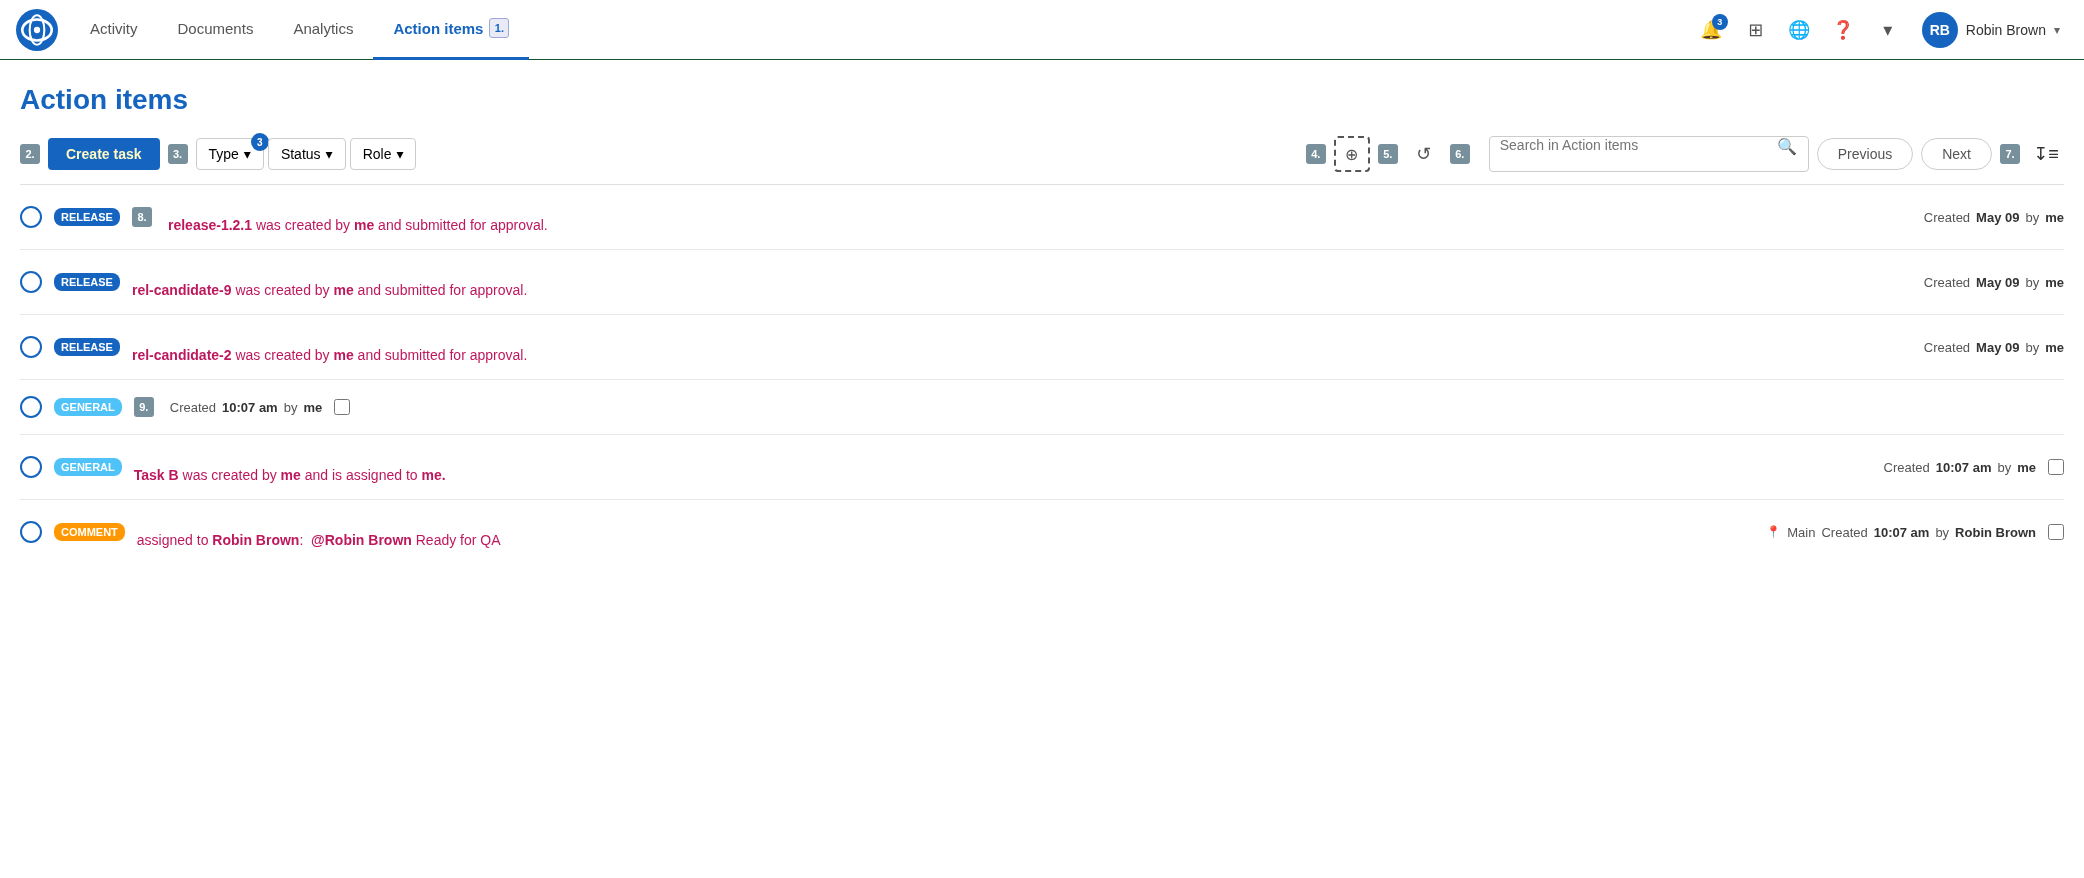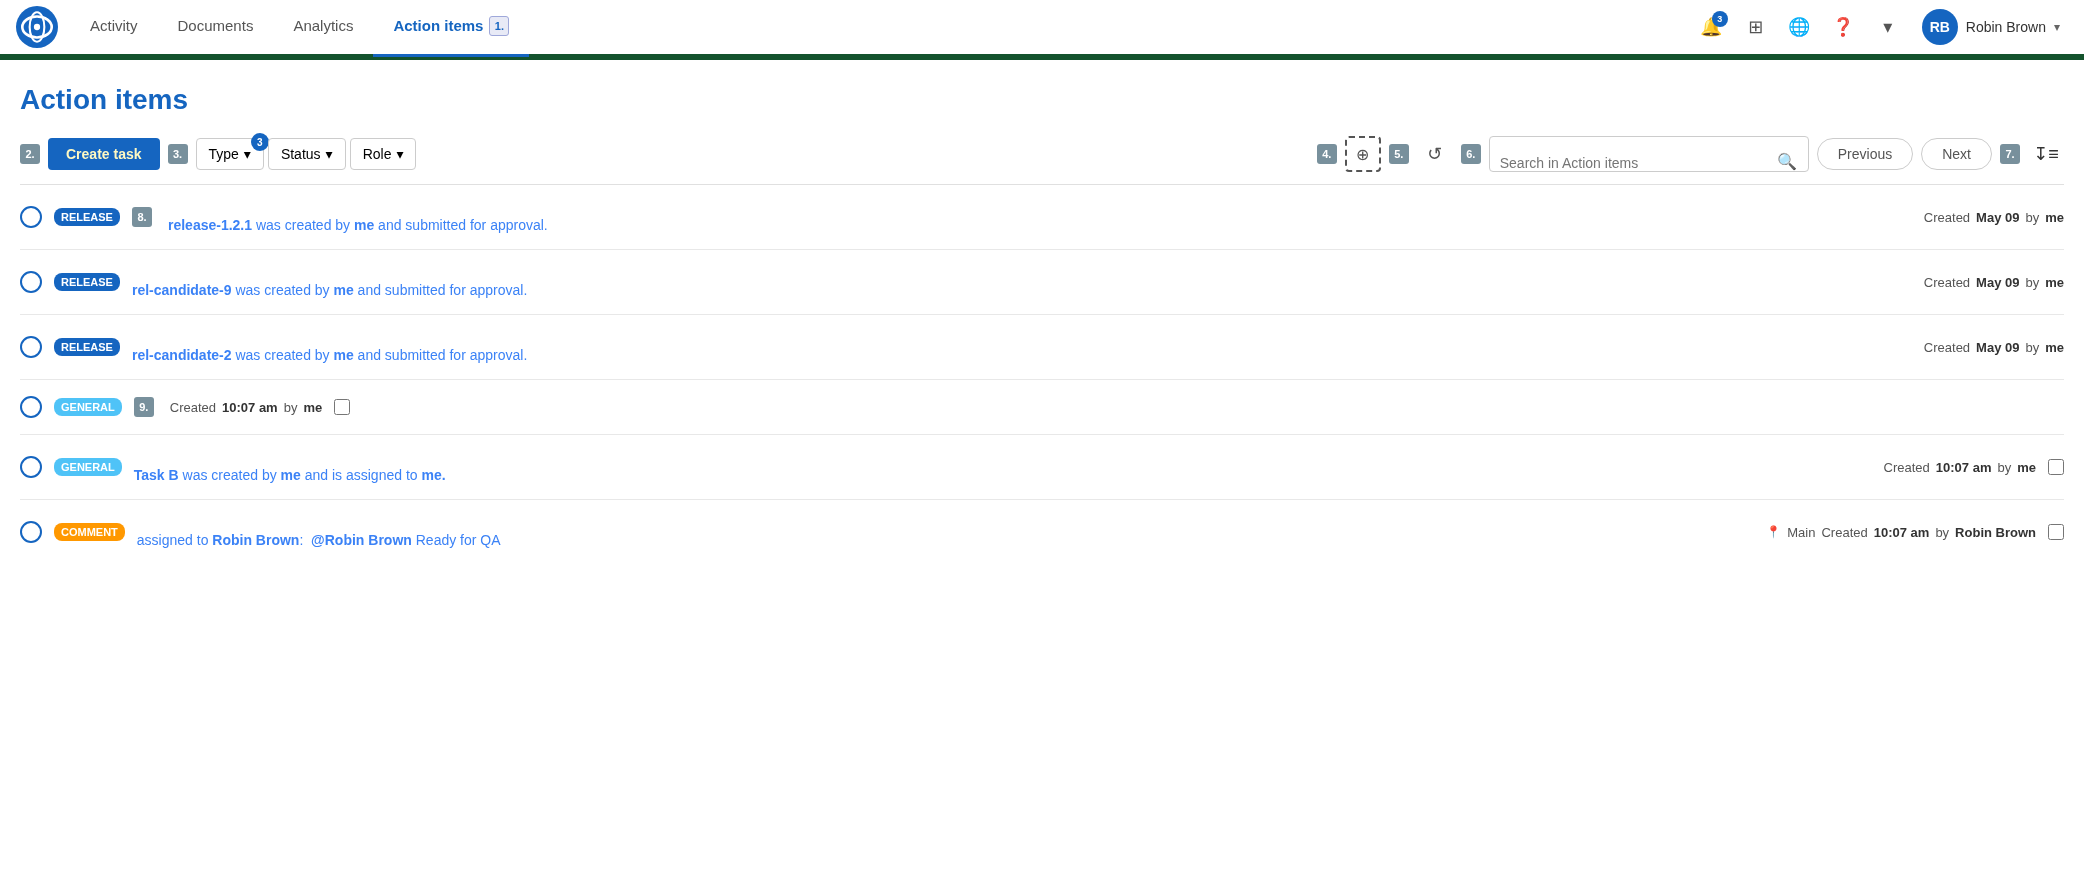--- a/index.html
+++ b/index.html
@@ -1,21 +1,21 @@
 <!DOCTYPE html>
 <html><head>
   <meta charset="utf-8">
   <style>
     * { box-sizing: border-box; margin: 0; padding: 0; }
     body { font-family: -apple-system, BlinkMacSystemFont, 'Segoe UI', sans-serif; font-size: 14px; color: #333; background: #fff; }
 
     
     .navbar {
       display: flex; align-items: center; padding: 0 16px;
-      height: 60px; border-bottom: 6px solid #14532d;
+      height: 60px; border-bottom: 1px solid #14532d;
       background: #fff;
     }
     .navbar-logo { width: 42px; height: 42px; margin-right: 12px; }
     .navbar-logo svg { width: 100%; height: 100%; }
     .nav-tabs { display: flex; gap: 0; align-items: center; flex: 1; }
     .nav-tab {
       padding: 0 20px; height: 60px; display: flex; align-items: center;
       font-size: 15px; color: #555; cursor: pointer; border-bottom: 3px solid transparent;
       text-decoration: none; white-space: nowrap;
     }
@@ -94,24 +94,24 @@
       width: 36px; height: 36px; border: 2px dashed #555; border-radius: 4px;
       background: none; cursor: pointer; display: flex; align-items: center;
       justify-content: center; font-size: 16px; color: #555;
     }
     .undo-btn {
       width: 36px; height: 36px; border: none; background: none;
       cursor: pointer; display: flex; align-items: center; justify-content: center;
       font-size: 18px; color: #555; border-radius: 4px;
     }
     .search-box {
-      display: flex; align-items: flex-end;
+      display: flex; align-items: flex-start;
       border: 1px solid #ccc; border-radius: 4px;
       background: #fff; padding: 0 10px;
-      height: 36px; min-width: 320px;
+      height: 36px; min-width: 320px; margin-left: 11px;
     }
     .search-input {
       border: none; outline: none; font-size: 14px; color: #999;
       flex: 1; background: transparent;
     }
     .search-icon { color: #555; font-size: 16px; }
     .nav-prev-btn, .nav-next-btn {
       padding: 7px 20px; border: 1px solid #ccc; border-radius: 20px;
       background: #fff; font-size: 14px; cursor: pointer; color: #555;
     }
@@ -133,21 +133,21 @@
       flex-shrink: 0; cursor: pointer; background: #fff;
     }
     .item-tag {
       display: inline-flex; align-items: center; justify-content: center;
       border-radius: 8px; font-size: 11px; font-weight: 700;
       padding: 3px 7px; flex-shrink: 0; white-space: nowrap;
     }
     .tag-release { background: #1565c0; color: #fff; }
     .tag-general { background: #4fc3f7; color: #fff; }
     .tag-comment { background: #ff9800; color: #fff; }
-    .item-text { flex: 1; font-size: 14px; color: #3b82f6; margin-top: 16px; }
+    .item-text { flex: 1; font-size: 14px; color: #be185d; margin-top: 16px; }
     .item-text strong { font-weight: 700; }
     .item-meta { font-size: 13px; color: #555; white-space: nowrap; display: flex; align-items: center; gap: 6px; }
     .item-meta strong { font-weight: 700; color: #333; }
     .item-checkbox {
       width: 16px; height: 16px; border: 1px solid #999;
       border-radius: 2px; flex-shrink: 0; cursor: pointer;
     }
   </style>
 </head>
 <body>

